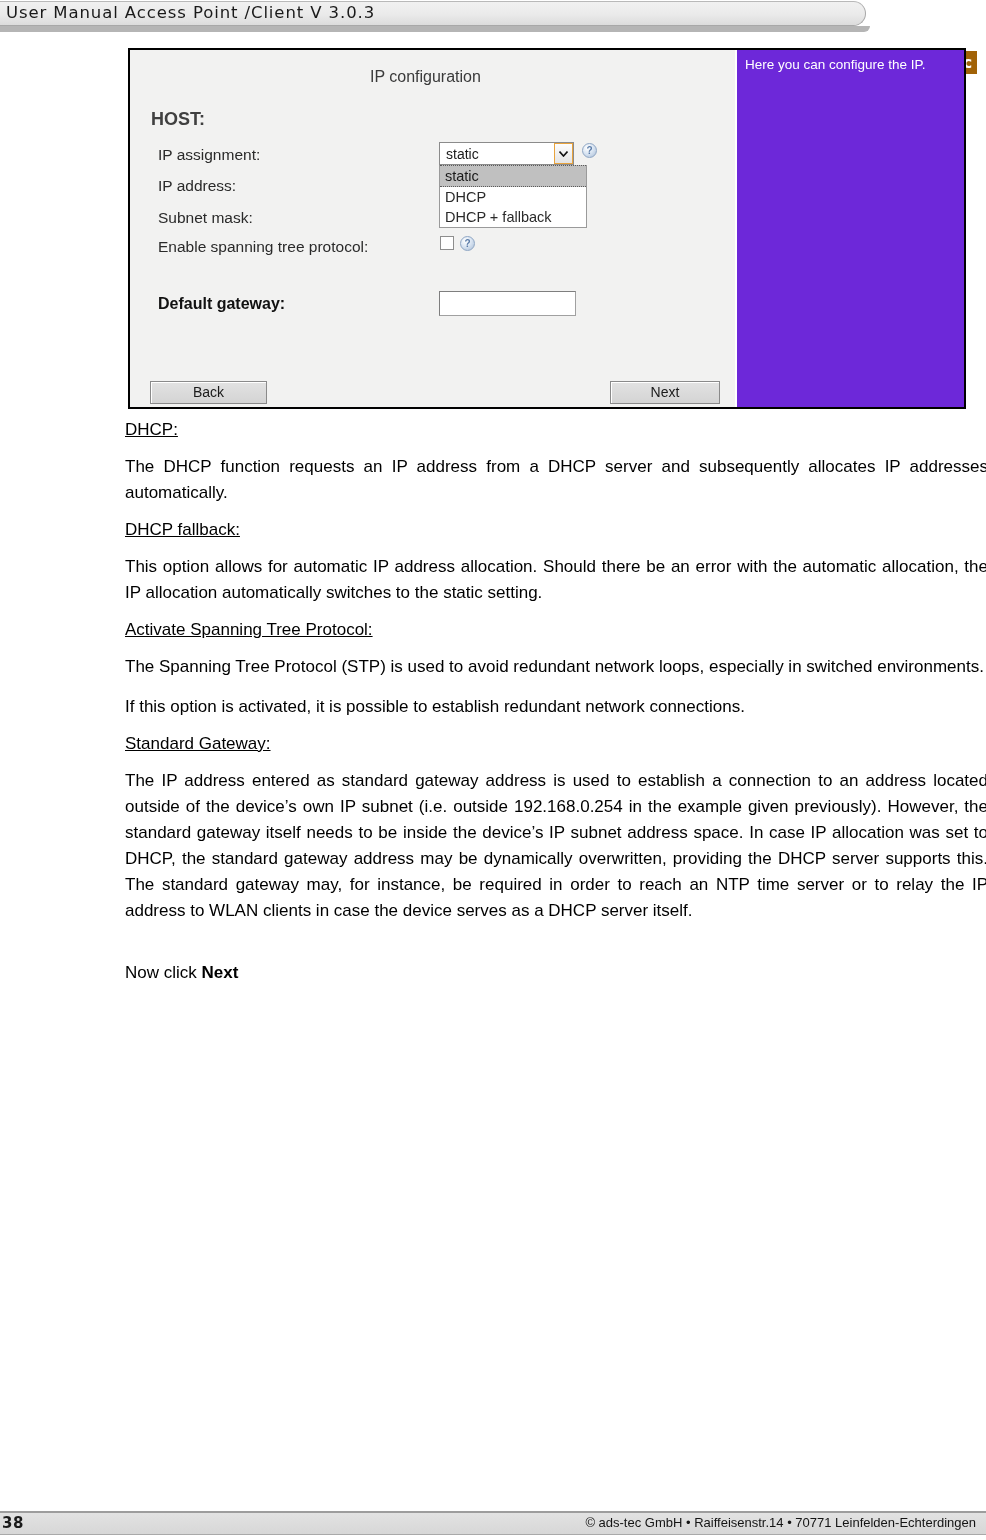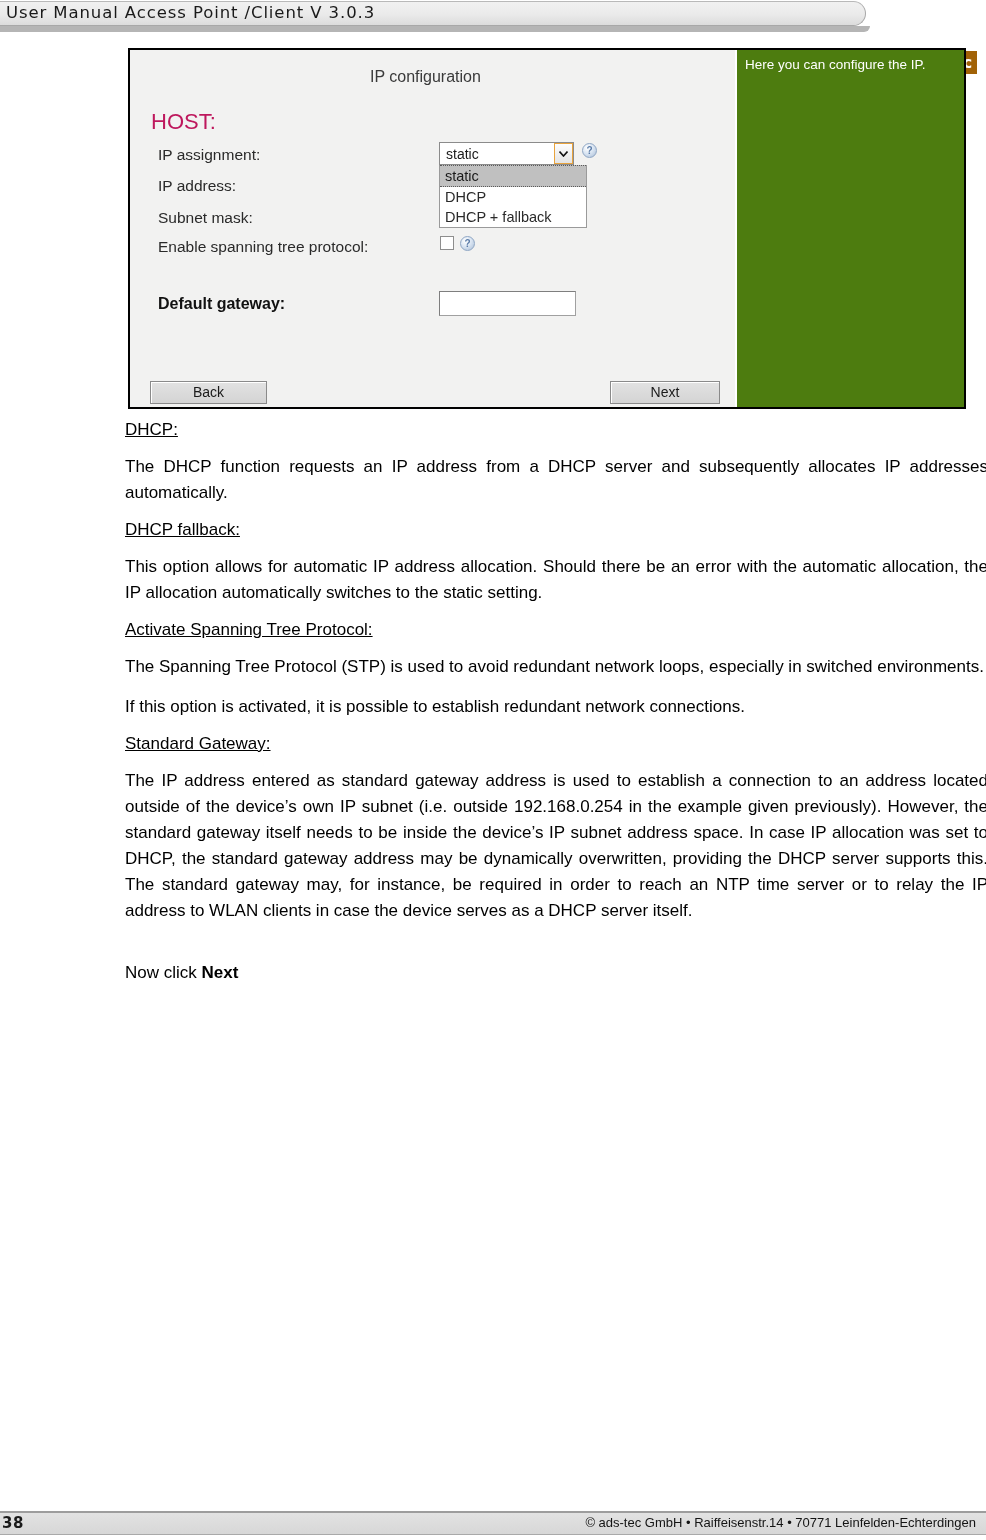--- a/index.html
+++ b/index.html
@@ -100,21 +100,21 @@
   #sc-form {
     position: absolute;
     left: 0; top: 0;
     width: 605px; height: 357px;
     background: #f2f2f1;
   }
   #sc-help-panel {
     position: absolute;
     left: 605px; top: 0;
     width: 229px; height: 357px;
-    background: #4d7c0f;
+    background: #6d28d9;
     border-left: 2px solid #ffffff;
     box-sizing: border-box;
   }
   #sc-help-text {
     position: absolute;
     left: 8px; top: 7px;
     color: #ffffff;
     font-size: 13.5px;
     font-family: "Liberation Sans", sans-serif;
     line-height: 16px;
@@ -122,23 +122,23 @@
   #sc-heading {
     position: absolute;
     left: 240px; top: 18px;
     font-size: 16px;
     color: #3a3a3a;
     font-family: "Liberation Sans", sans-serif;
   }
   #sc-host {
     position: absolute;
     left: 21px; top: 59px;
-    font-size: 22px;
-    font-weight: normal;
-    color: #be185d;
+    font-size: 18px;
+    font-weight: bold;
+    color: #404040;
   }
   .sc-label {
     position: absolute;
     left: 28px;
     font-size: 15.5px;
     color: #2a2a2a;
     white-space: nowrap;
   }
   #lbl-ipassign { top: 96px; }
   #lbl-ipaddr   { top: 127px; }

